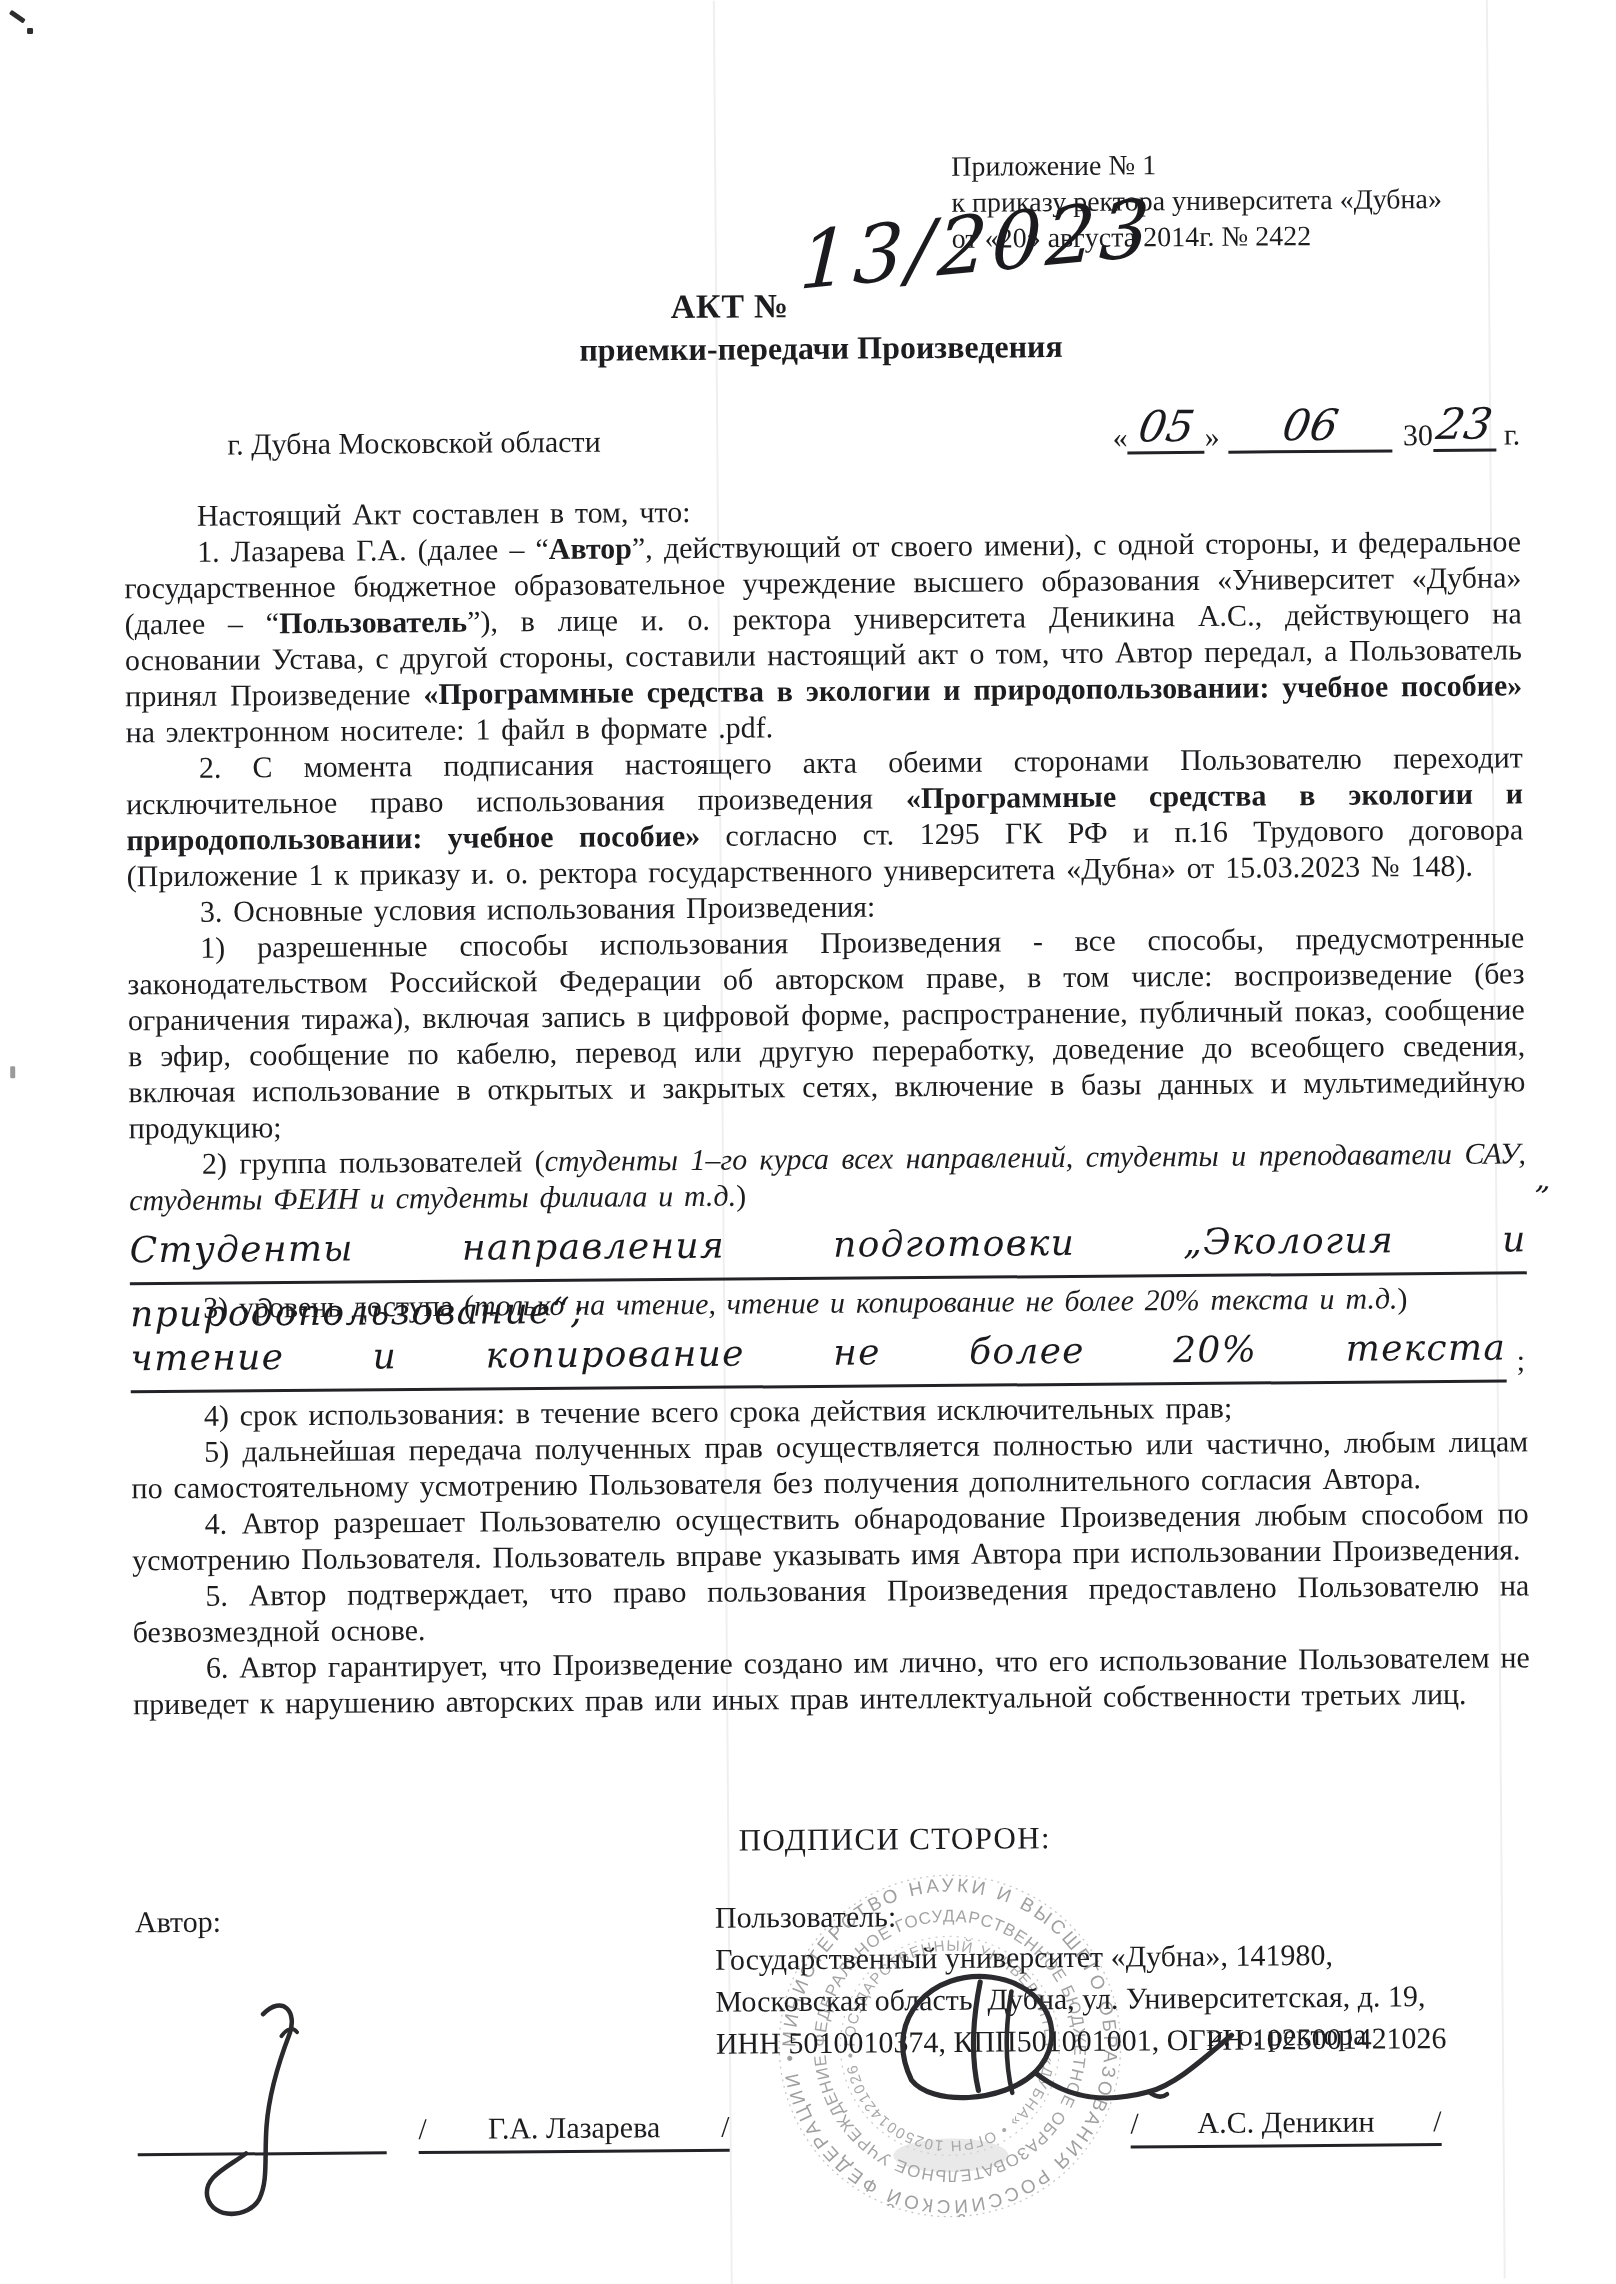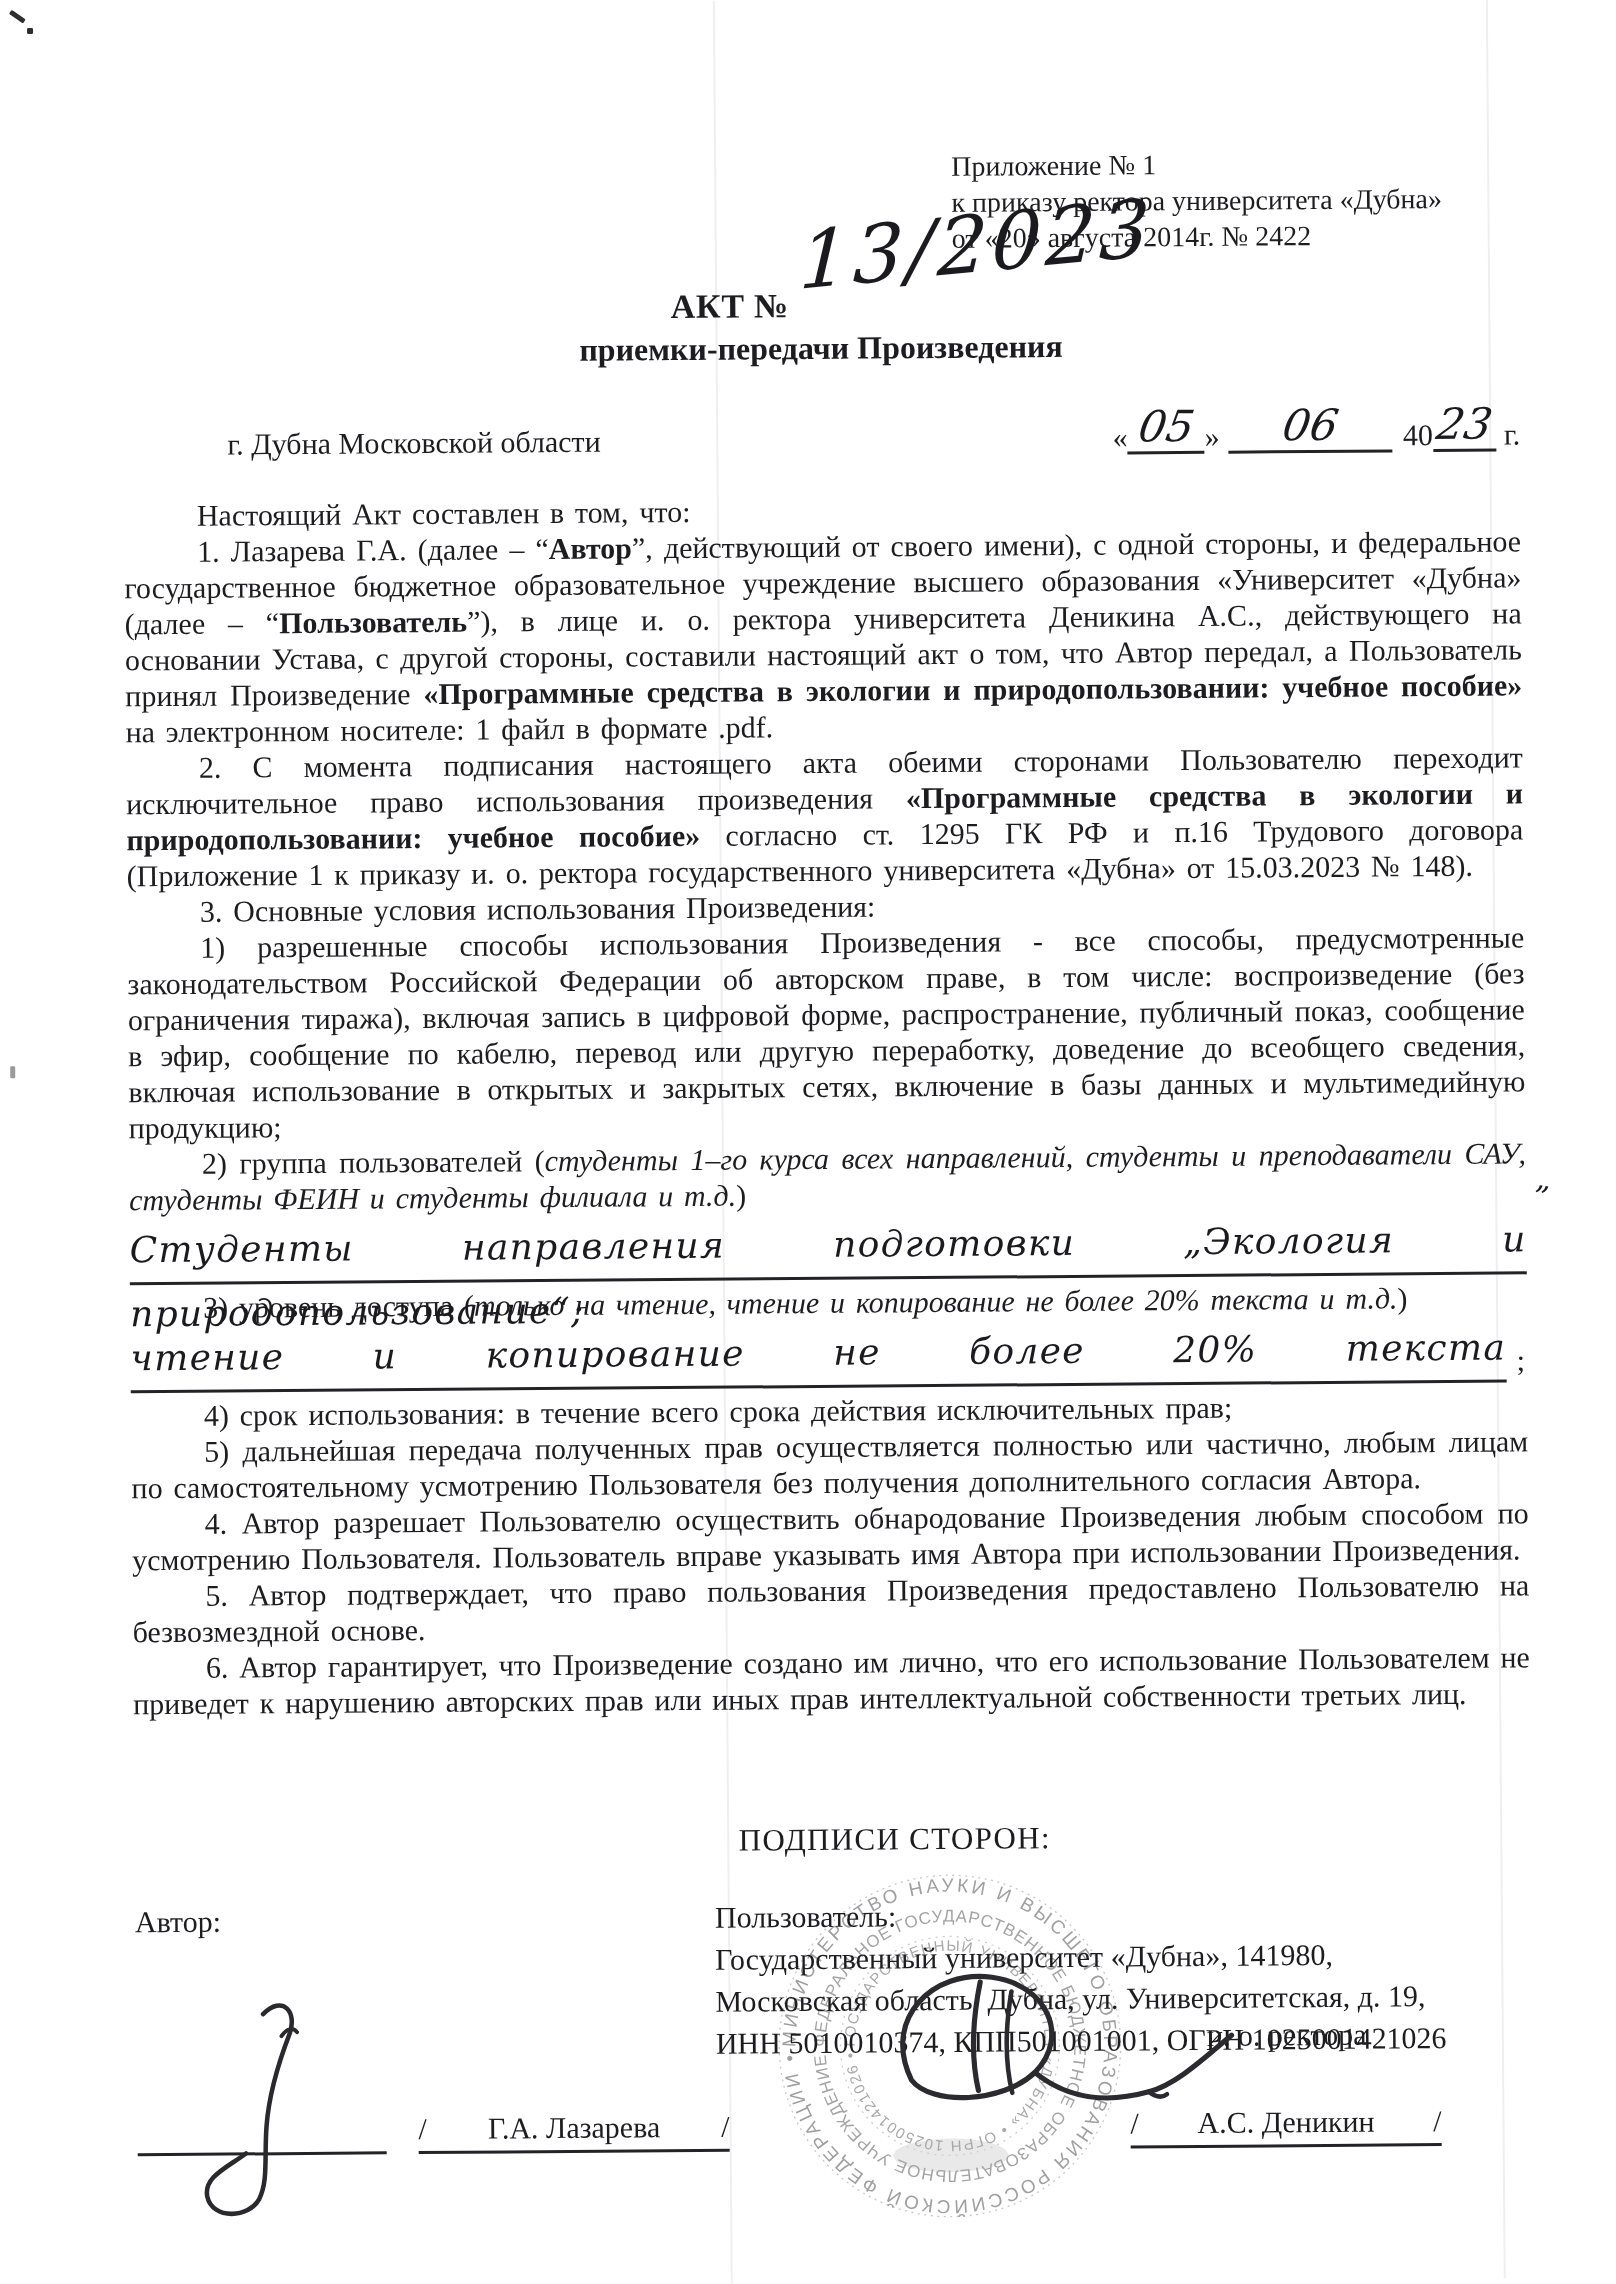--- a/index.html
+++ b/index.html
@@ -87,21 +87,21 @@
     </div>
     <div class="subtitle">приемки-передачи Произведения</div>
 
     <div class="place-row">
       <span class="place">г. Дубна Московской области</span>
       <span class="date-group">
         <span>«</span>
           <span class="ucell day"><span class="hw hw-date">05</span></span>
           <span>»</span>
           <span class="ucell month"><span class="hw hw-date">06</span></span>
-          <span class="yr-prefix">40</span>
+          <span class="yr-prefix">30</span>
           <span class="ucell year"><span class="hw hw-date">23</span></span>
           <span class="yr-suffix">г.</span>
       </span>
     </div>
 
     <div class="body" id="body-root">
         <p class="para"><span>Настоящий Акт составлен в том, что:</span></p>
         <p class="para"><span>1. Лазарева Г.А. (далее – “</span><span class="b">Автор</span><span>”, действующий от своего имени), с одной стороны, и федеральное государственное бюджетное образовательное учреждение высшего образования «Университет «Дубна» (далее – “</span><span class="b">Пользователь</span><span>”), в лице и. о. ректора университета Деникина А.С., действующего на основании Устава, с другой стороны, составили настоящий акт о том, что Автор передал, а Пользователь принял Произведение </span><span class="b">«Программные средства в экологии и природопользовании: учебное пособие»</span><span> на электронном носителе: 1 файл в формате .pdf.</span></p>
         <p class="para"><span>2. С момента подписания настоящего акта обеими сторонами Пользователю переходит исключительное право использования произведения </span><span class="b">«Программные средства в экологии и природопользовании: учебное пособие»</span><span> согласно ст. 1295 ГК РФ и п.16 Трудового договора (Приложение 1 к приказу и. о. ректора государственного университета «Дубна» от 15.03.2023 № 148).</span></p>
         <p class="para"><span>3. Основные условия использования Произведения:</span></p>

